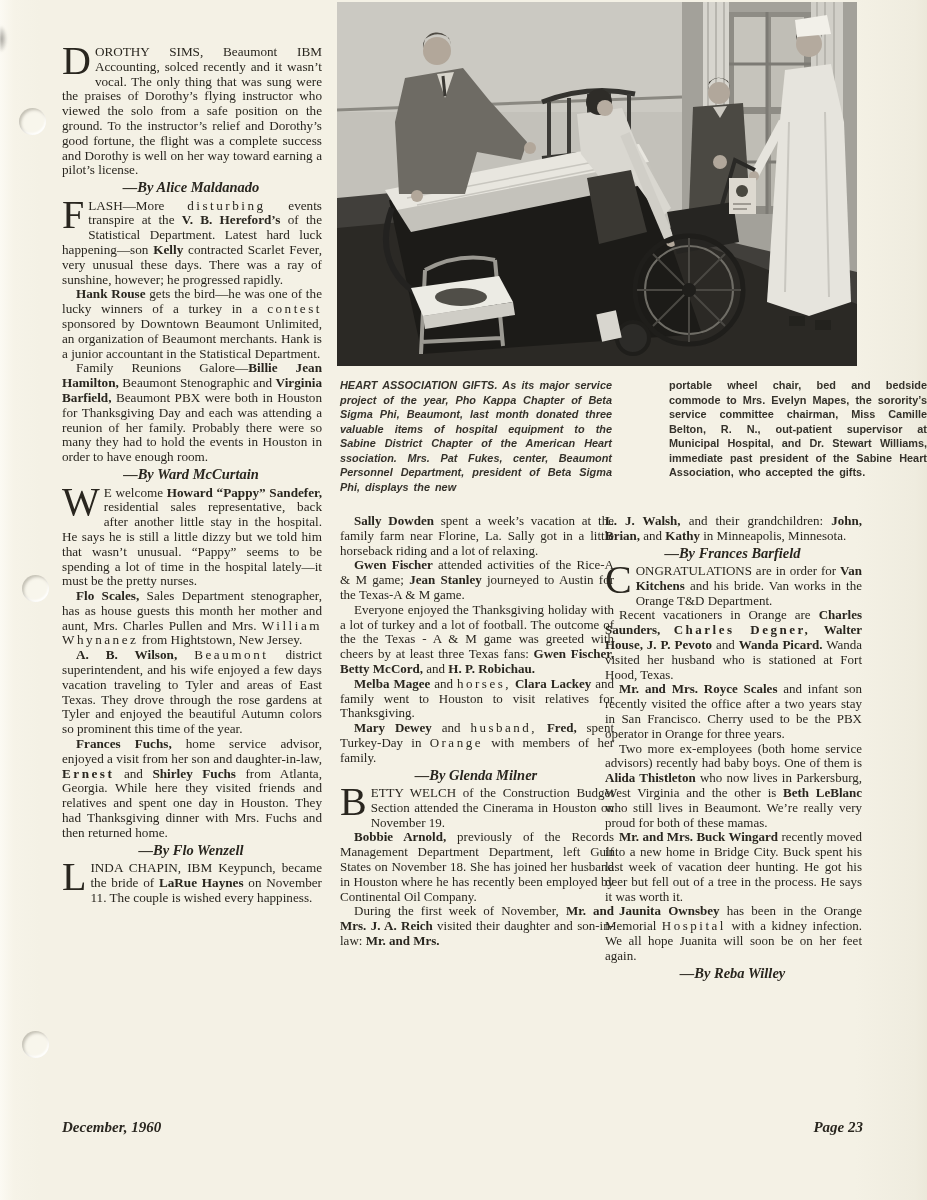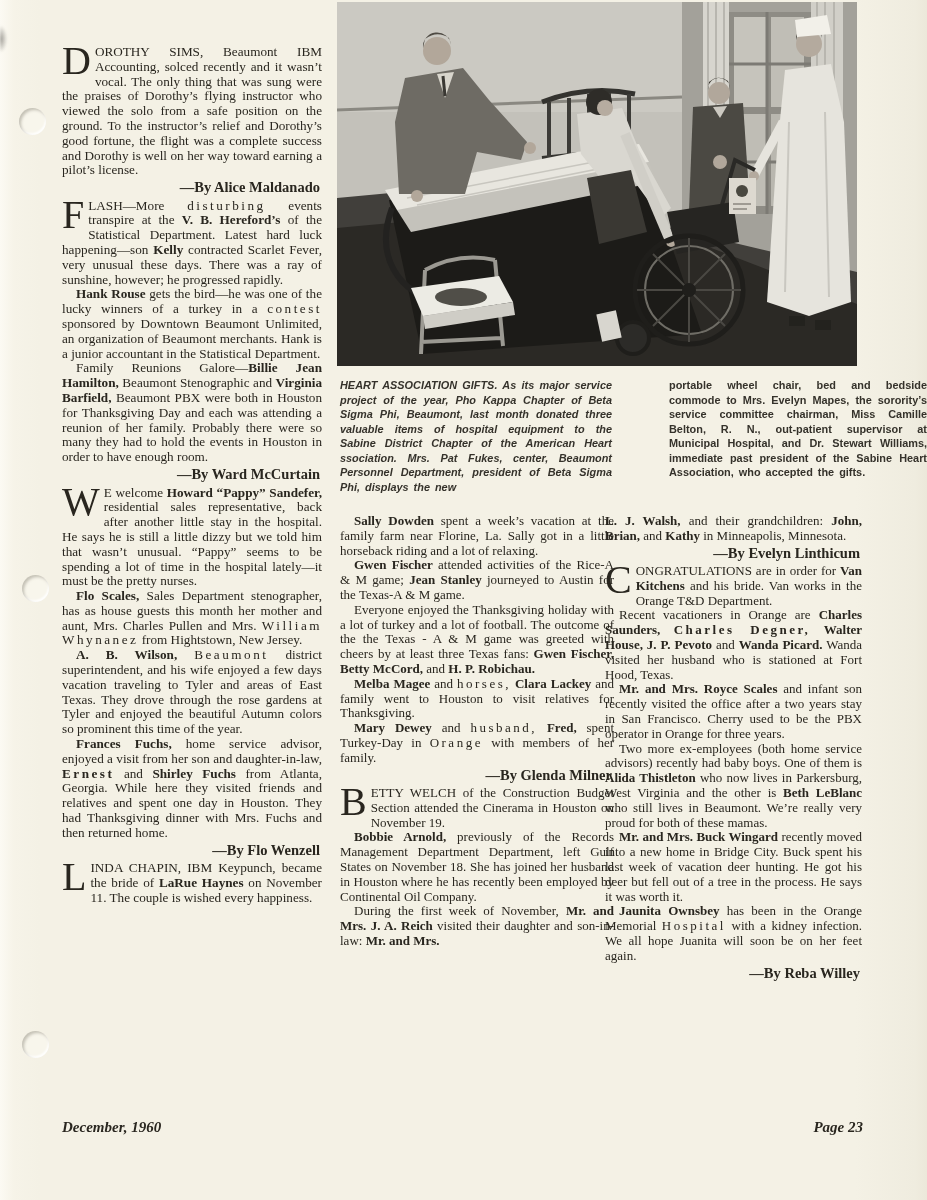--- a/index.html
+++ b/index.html
@@ -51,21 +51,21 @@
   .col p{margin:0;text-indent:14px;}
   .col p.lead{text-indent:0;margin-top:3px;}
   .col p.noind{text-indent:0;}
   .drop{
     float:left;font-size:40px;line-height:30px;padding:1px 4px 0 0;
     font-family:"Liberation Serif",serif;
   }
   .b{font-weight:700;}
   .sp{letter-spacing:2.5px;margin-top:38px;}
   .byline{
-    text-align:right;font-weight:600;
+    text-align:center;font-style:italic;font-weight:600;
     font-size:14.5px;line-height:16.5px;padding-right:2px;margin:1px 0 2px;
   }
 
   .footer-date,.footer-page{
     position:absolute;top:1119px;
     font-style:italic;font-weight:700;font-size:15px;
   }
   .footer-date{left:62px;}
   .footer-page{left:605px;width:258px;text-align:right;}
 </style>
@@ -207,21 +207,21 @@
       <p class="para"><span>Everyone enjoyed the Thanksgiving holiday with a lot of turkey and a lot of football. The outcome of the the Texas - A &amp; M game was greeted with cheers by at least three Texas fans: </span><span class="b">Gwen Fischer, Betty McCord,</span><span> and </span><span class="b">H. P. Robichau.</span></p>
       <p class="para"><span class="b">Melba Magee</span><span> and </span><span class="sp">horses,</span><span> </span><span class="b">Clara Lackey</span><span> and family went to Houston to visit relatives for Thanksgiving.</span></p>
       <p class="para"><span class="b">Mary Dewey</span><span> and </span><span class="sp">husband,</span><span> </span><span class="b">Fred,</span><span> spent Turkey-Day in </span><span class="sp">Orange</span><span> with members of her family.</span></p>
       <div class="byline">—By Glenda Milner</div>
       <p class="para lead"><span class="drop">B</span><span>ETTY WELCH of the Construction Budget Section attended the Cinerama in Houston on November 19.</span></p>
       <p class="para"><span class="b">Bobbie Arnold,</span><span> previously of the Records Management Department Department, left Gulf States on November 18. She has joined her husband in Houston where he has recently been employed by Continental Oil Company.</span></p>
       <p class="para"><span>During the first week of November, </span><span class="b">Mr. and Mrs. J. A. Reich</span><span> visited their daughter and son-in-law: </span><span class="b">Mr. and Mrs.</span></p>
     </div>
   <div class="col col-right">
       <p class="para noind"><span class="b">L. J. Walsh,</span><span> and their grandchildren: </span><span class="b">John, Brian,</span><span> and </span><span class="b">Kathy</span><span> in Minneapolis, Minnesota.</span></p>
-      <div class="byline">—By Evelyn Linthicum</div>
+      <div class="byline">—By Frances Barfield</div>
       <p class="para lead"><span class="drop">C</span><span>ONGRATULATIONS are in order for </span><span class="b">Van Kitchens</span><span> and his bride. Van works in the Orange T&amp;D Department.</span></p>
       <p class="para"><span>Recent vacationers in Orange are </span><span class="b">Charles Saunders,</span><span> </span><span class="b sp">Charles Degner,</span><span> </span><span class="b">Walter House, J. P. Pevoto</span><span> and </span><span class="b">Wanda Picard.</span><span> Wanda visited her husband who is stationed at Fort Hood, Texas.</span></p>
       <p class="para"><span class="b">Mr. and Mrs. Royce Scales</span><span> and infant son recently visited the office after a two years stay in San Francisco. Cherry used to be the PBX operator in Orange for three years.</span></p>
       <p class="para"><span>Two more ex-employees (both home service advisors) recently had baby boys. One of them is </span><span class="b">Alida Thistleton</span><span> who now lives in Parkersburg, West Virginia and the other is </span><span class="b">Beth LeBlanc</span><span> who still lives in Beaumont. We’re really very proud for both of these mamas.</span></p>
       <p class="para"><span class="b">Mr. and Mrs. Buck Wingard</span><span> recently moved into a new home in Bridge City. Buck spent his last week of vacation deer hunting. He got his deer but fell out of a tree in the process. He says it was worth it.</span></p>
       <p class="para"><span class="b">Jaunita Ownsbey</span><span> has been in the Orange Memorial </span><span class="sp">Hospital</span><span> with a kidney infection. We all hope Juanita will soon be on her feet again.</span></p>
       <div class="byline">—By Reba Willey</div>
     </div>
 
   <div class="footer-date">December, 1960</div>

